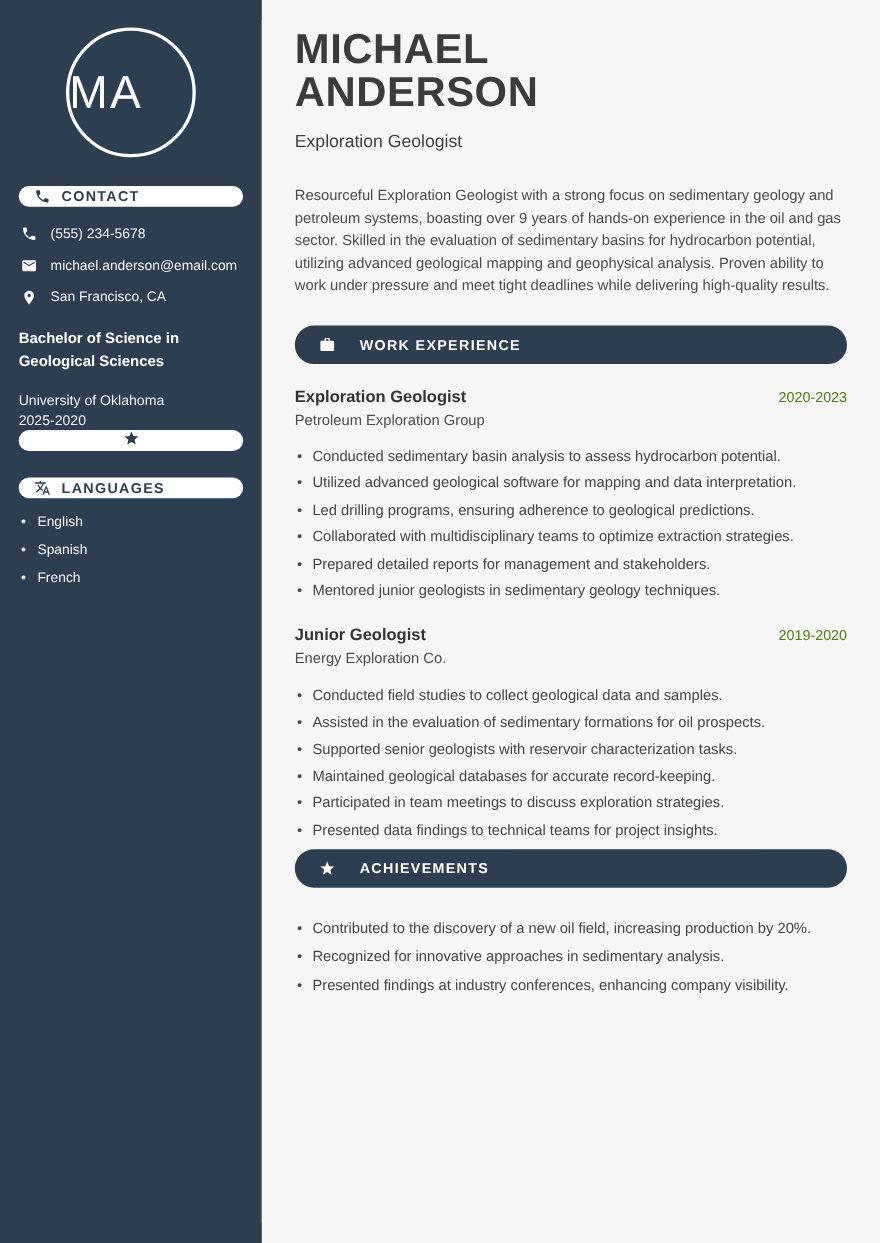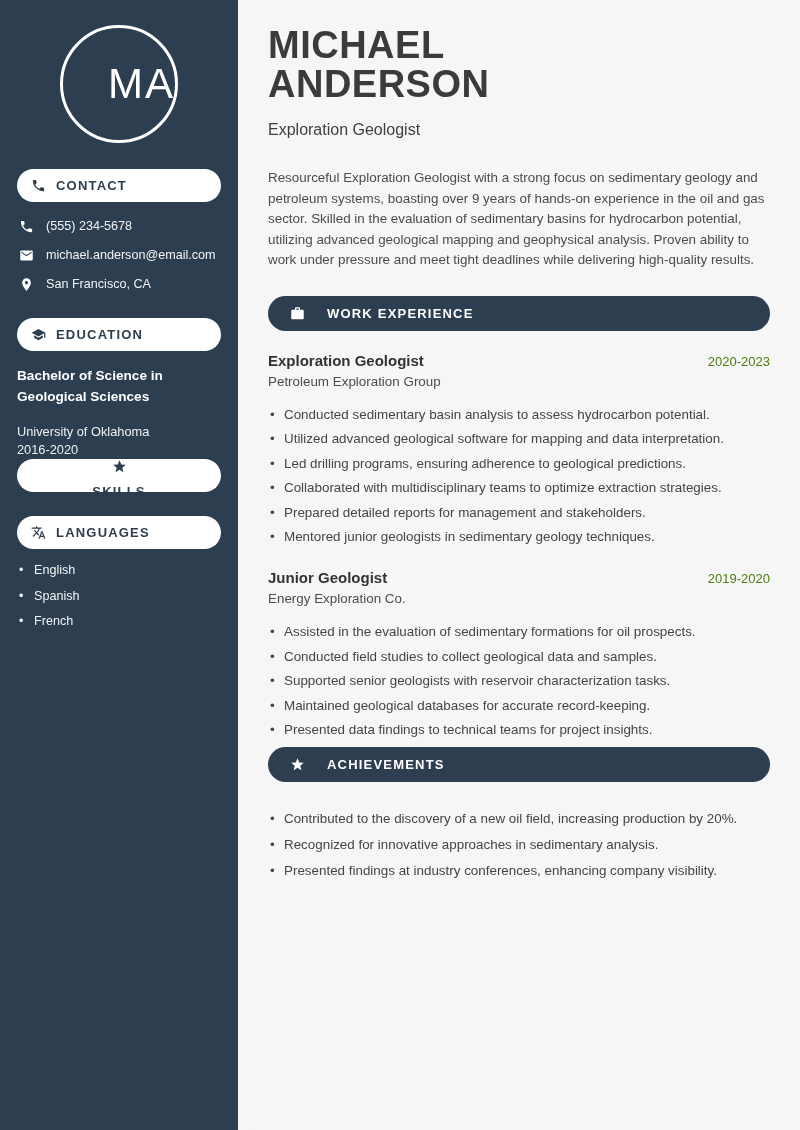--- a/index.html
+++ b/index.html
@@ -9,25 +9,25 @@
     background:#f6f6f6;overflow:hidden;
   }
   
   .sidebar{
     width:238px;flex-shrink:0;background:#2d3e50;color:#fff;
     box-sizing:border-box;padding:25px 17px 0 17px;
   }
   .avatar-wrap{display:flex;justify-content:center;margin-bottom:26px;}
   .avatar{
     width:112px;height:112px;border-radius:50%;border:3px solid #ffffff;
-    display:flex;align-items:center;justify-content:flex-end;
+    display:flex;align-items:center;justify-content:flex-start;
     font-size:42px;font-weight:500;letter-spacing:2px;color:#ffffff;
   }
   .pill{
-    background:#ffffff;color:#2d3e50;border-radius:17px;height:33px;
+    background:#ffffff;color:#2d3e50;border-radius:17px;height:19px;
     display:flex;align-items:center;gap:10px;padding:0 14px;
     font-weight:700;font-size:13px;letter-spacing:1.2px;box-sizing:border-box;
   }
   .pill svg{width:15px;height:15px;fill:#2d3e50;flex-shrink:0;}
   .contact-list{margin-top:12px;}
   .contact-row{display:flex;align-items:flex-start;gap:12px;padding:5px 2px;margin-bottom:4px;}
   .contact-row svg{width:15px;height:15px;fill:#ffffff;flex-shrink:0;}
   .contact-row span{font-size:12.6px;color:#f2f4f6;}
   .edu-pill{margin-top:21px;}
   .edu-degree{margin-top:14px;font-size:13.6px;font-weight:700;line-height:21px;color:#ffffff;}
@@ -101,29 +101,23 @@
       <span>michael.anderson@email.com</span>
     </div>
     <div class="contact-row">
       <svg viewBox="0 0 24 24">
           <path d="M12 2C8.13 2 5 5.13 5 9c0 5.25 7 13 7 13s7-7.75 7-13c0-3.87-3.13-7-7-7zm0 9.5c-1.38 0-2.5-1.12-2.5-2.5s1.12-2.5 2.5-2.5 2.5 1.12 2.5 2.5-1.12 2.5-2.5 2.5z"></path>
         </svg>
       <span>San Francisco, CA</span>
     </div>
   </div>
 
-  <div class="pill edu-pill">
-    <svg viewBox="0 0 24 24">
-        <path d="M12 3L1 9l11 6 9-4.91V17h2V9L12 3zM5 13.18v4L12 21l7-3.82v-4L12 17l-7-3.82z"></path>
-      </svg>
-    <span>EDUCATION</span>
-  </div>
   <div class="edu-degree">Bachelor of Science in Geological Sciences</div>
   <div class="edu-school">University of Oklahoma</div>
-  <div class="edu-years">2016-2020</div>
+  <div class="edu-years">2025-2020</div>
 
   <div class="pill skills-pill">
     <svg viewBox="0 0 24 24">
         <path d="M12 17.27L18.18 21l-1.64-7.03L22 9.24l-7.19-.61L12 2 9.19 8.63 2 9.24l5.46 4.73L5.82 21z"></path>
       </svg>
     <span>SKILLS</span>
   </div>
 
   <div class="pill lang-pill">
     <svg viewBox="0 0 24 24">
@@ -170,24 +164,25 @@
     </ul>
   </section>
 
   <section class="job job2">
     <div class="job-head">
       <span class="job-role">Junior Geologist</span>
       <span class="job-dates">2019-2020</span>
     </div>
     <div class="job-company">Energy Exploration Co.</div>
     <ul class="bullets">
+      <li>Conducted field studies to collect geological data and samples.</li>
       <li>Assisted in the evaluation of sedimentary formations for oil prospects.</li>
-      <li>Conducted field studies to collect geological data and samples.</li>
       <li>Supported senior geologists with reservoir characterization tasks.</li>
       <li>Maintained geological databases for accurate record-keeping.</li>
+      <li>Participated in team meetings to discuss exploration strategies.</li>
       <li>Presented data findings to technical teams for project insights.</li>
     </ul>
   </section>
 
   <div class="banner ach-banner">
     <svg viewBox="0 0 24 24">
         <path d="M12 17.27L18.18 21l-1.64-7.03L22 9.24l-7.19-.61L12 2 9.19 8.63 2 9.24l5.46 4.73L5.82 21z"></path>
       </svg>
     <span>ACHIEVEMENTS</span>
   </div>

